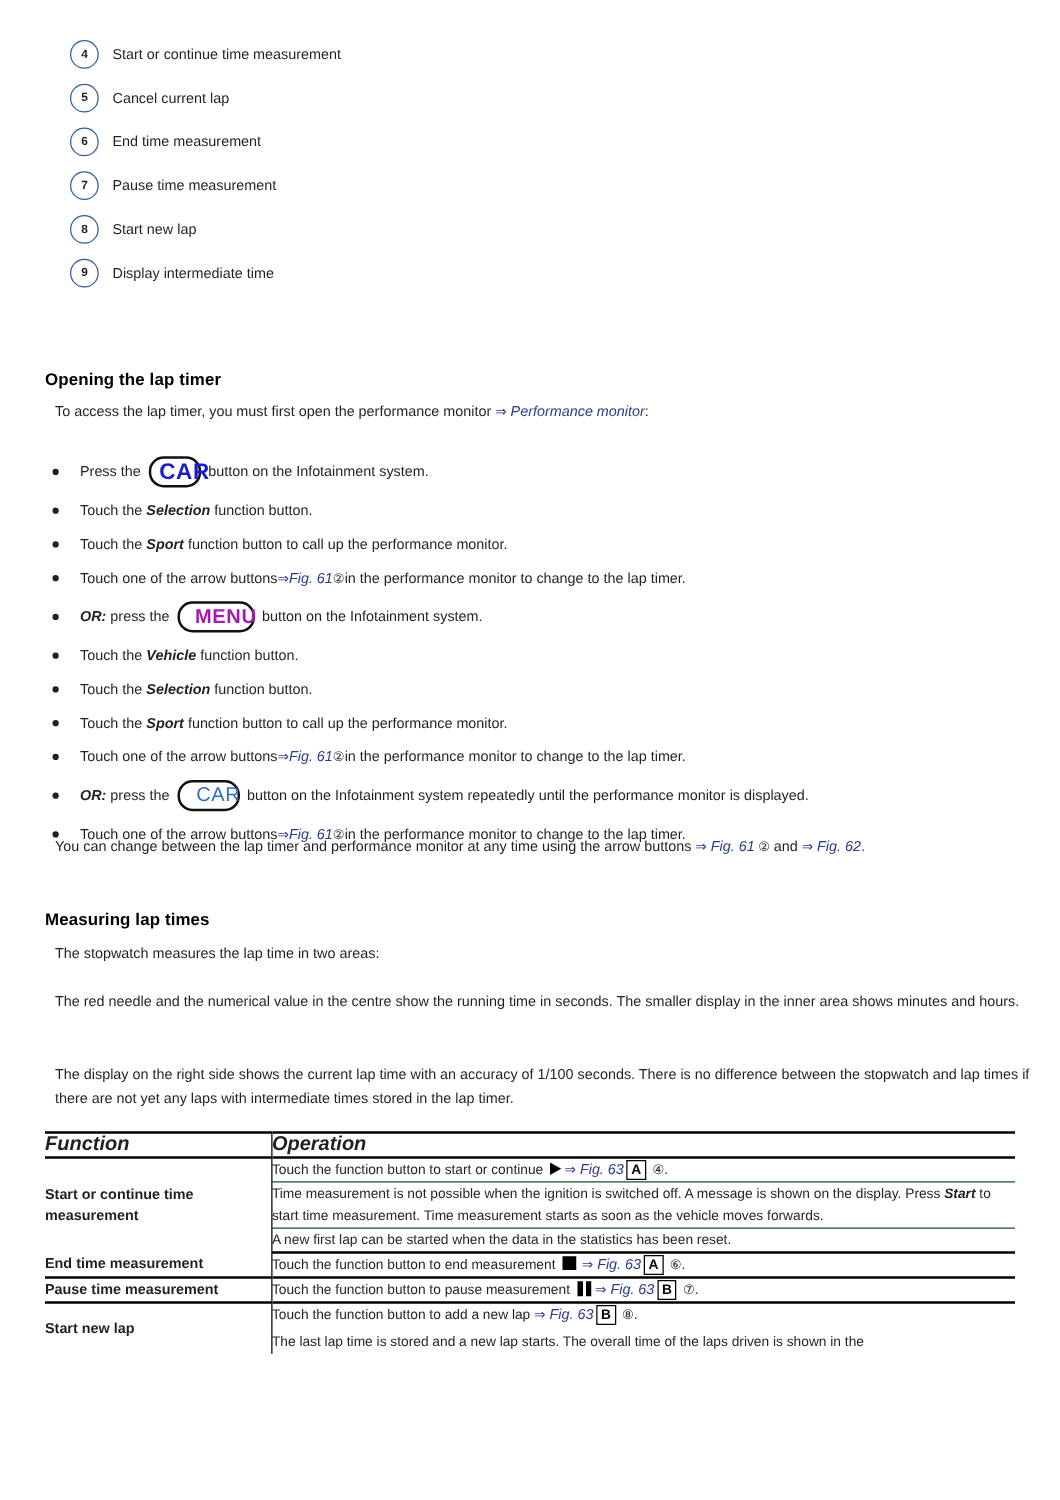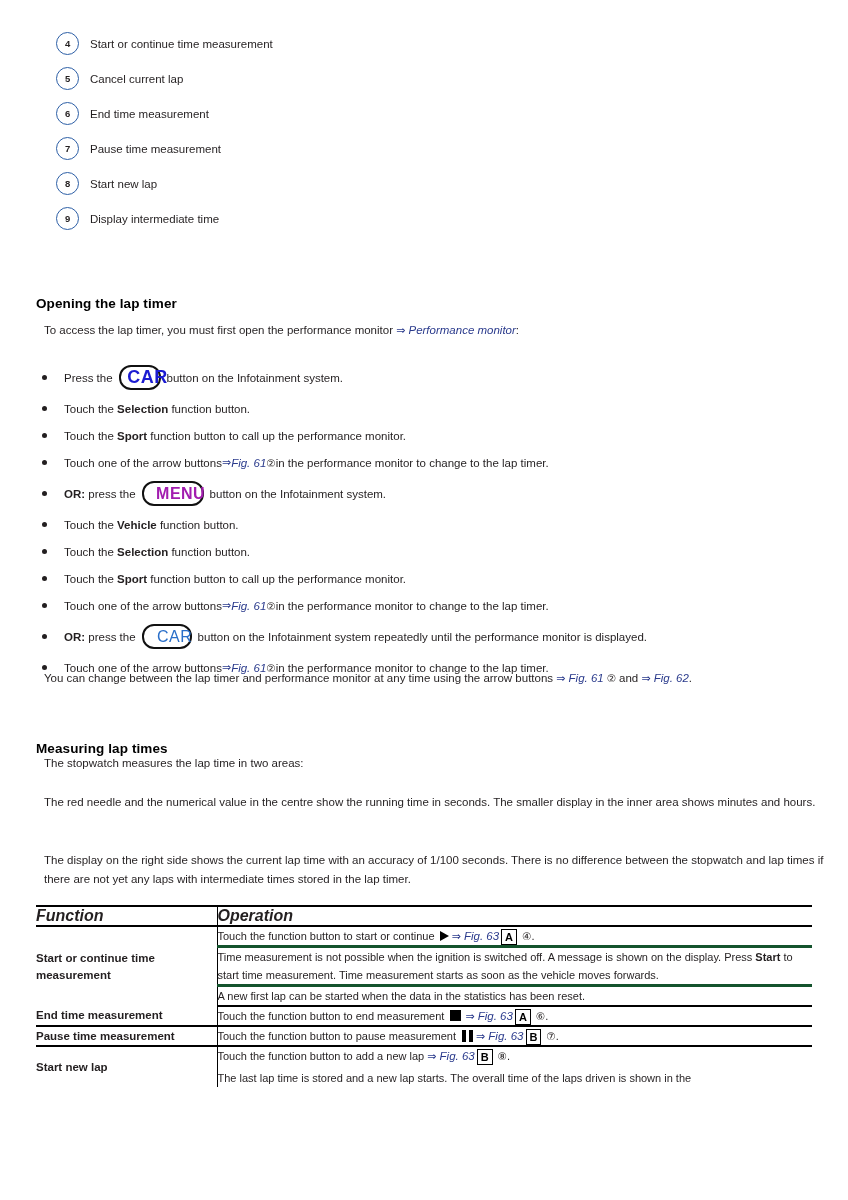--- a/index.html
+++ b/index.html
@@ -96,21 +96,21 @@
     content: "";
     position: absolute;
     left: 6px;
     top: 50%;
     margin-top: -2.5px;
     width: 5px;
     height: 5px;
     border-radius: 50%;
     background: #231f20;
   }
-  .b { font-weight: bold; }
+  .b { font-weight: bold; font-style: italic; }
 
   
   .hwkey {
     display: inline-flex;
     align-items: center;
     justify-content: center;
     border: 2px solid #111;
     border-radius: 12px;
     background: #fff;
     color: #1a3fd4;
@@ -176,21 +176,21 @@
   .lap-table .col-op { width: 595px; }
 
   .hdr-cell {
     font-weight: bold;
     font-size: 16px;
     padding: 9px 0 9px 8px;
     font-style: italic;
   }
   .thick-top { border-top: 2.2px solid #000; }
   .thick-bottom { border-bottom: 2.2px solid #000; }
-  .thin-bottom { border-bottom: 3px solid #14532d; margin-left: 40px; }
+  .thin-bottom { border-bottom: 1px solid #14532d; margin-left: 40px; }
   .vline { border-left: 1.3px solid #000; }
 
   .fn-cell {
     font-weight: bold;
     font-size: 11.5px;
     padding: 6px 10px 6px 8px;
     line-height: 17px;
   }
   .op-cell {
     padding: 7px 8px 7px 9px;
@@ -333,21 +333,21 @@
         <span class="arrow-ref">⇒ </span>
         <span class="xref">Fig. 61</span>
         <span class="circ"> ② </span>
         <span>in the performance monitor to change to the lap timer.</span>
     </div>
 
   </div>
 
   <p class="para" style="top:669px; width:790px;"><span>You can change between the lap timer and performance monitor at any time using the arrow buttons </span><span class="arrow-ref">⇒ </span><span class="xref">Fig. 61</span><span class="circ"> ② </span><span>and </span><span class="arrow-ref">⇒ </span><span class="xref">Fig. 62</span><span>.</span></p>
 
-  <h2 class="section-title" style="top:728px;margin-top:13px;">Measuring lap times</h2>
+  <h2 class="section-title" style="top:728px;">Measuring lap times</h2>
 
   <p class="para" style="top:754px; width:790px;">The stopwatch measures the lap time in two areas:</p>
   <p class="para" style="top:793px; width:790px;">The red needle and the numerical value in the centre show the running time in seconds. The smaller display in the inner area shows minutes and hours.</p>
   <p class="para" style="top:851px; width:790px;">The display on the right side shows the current lap time with an accuracy of 1/100 seconds. There is no difference between the stopwatch and lap times if there are not yet any laps with intermediate times stored in the lap timer.</p>
 
   <table class="lap-table">
     <colgroup>
         <col class="col-fn">
         <col class="col-op">
       </colgroup>

